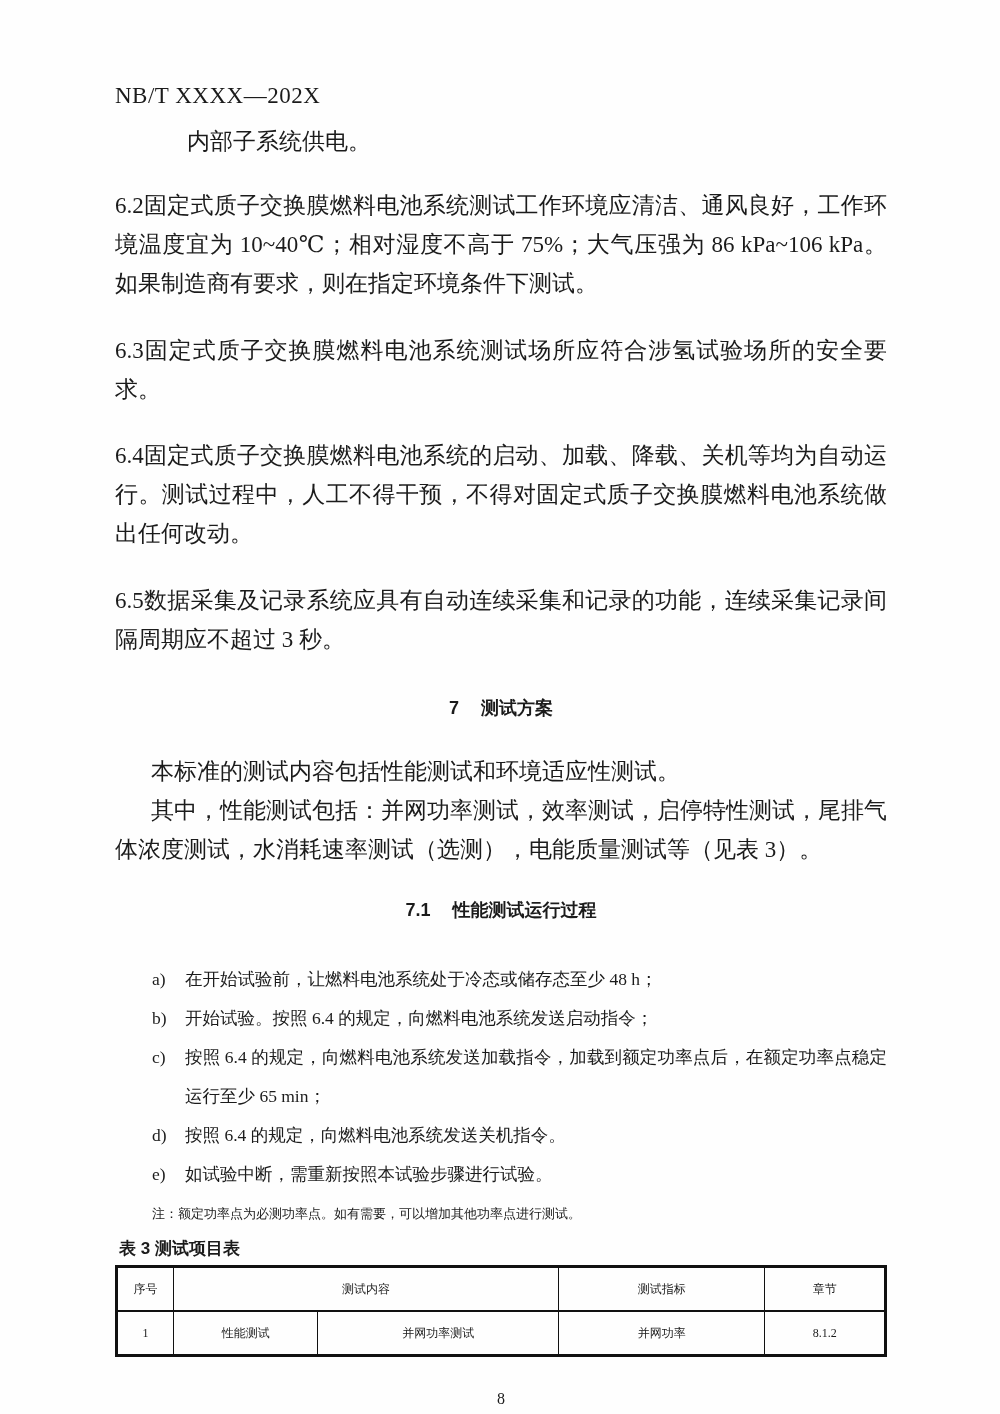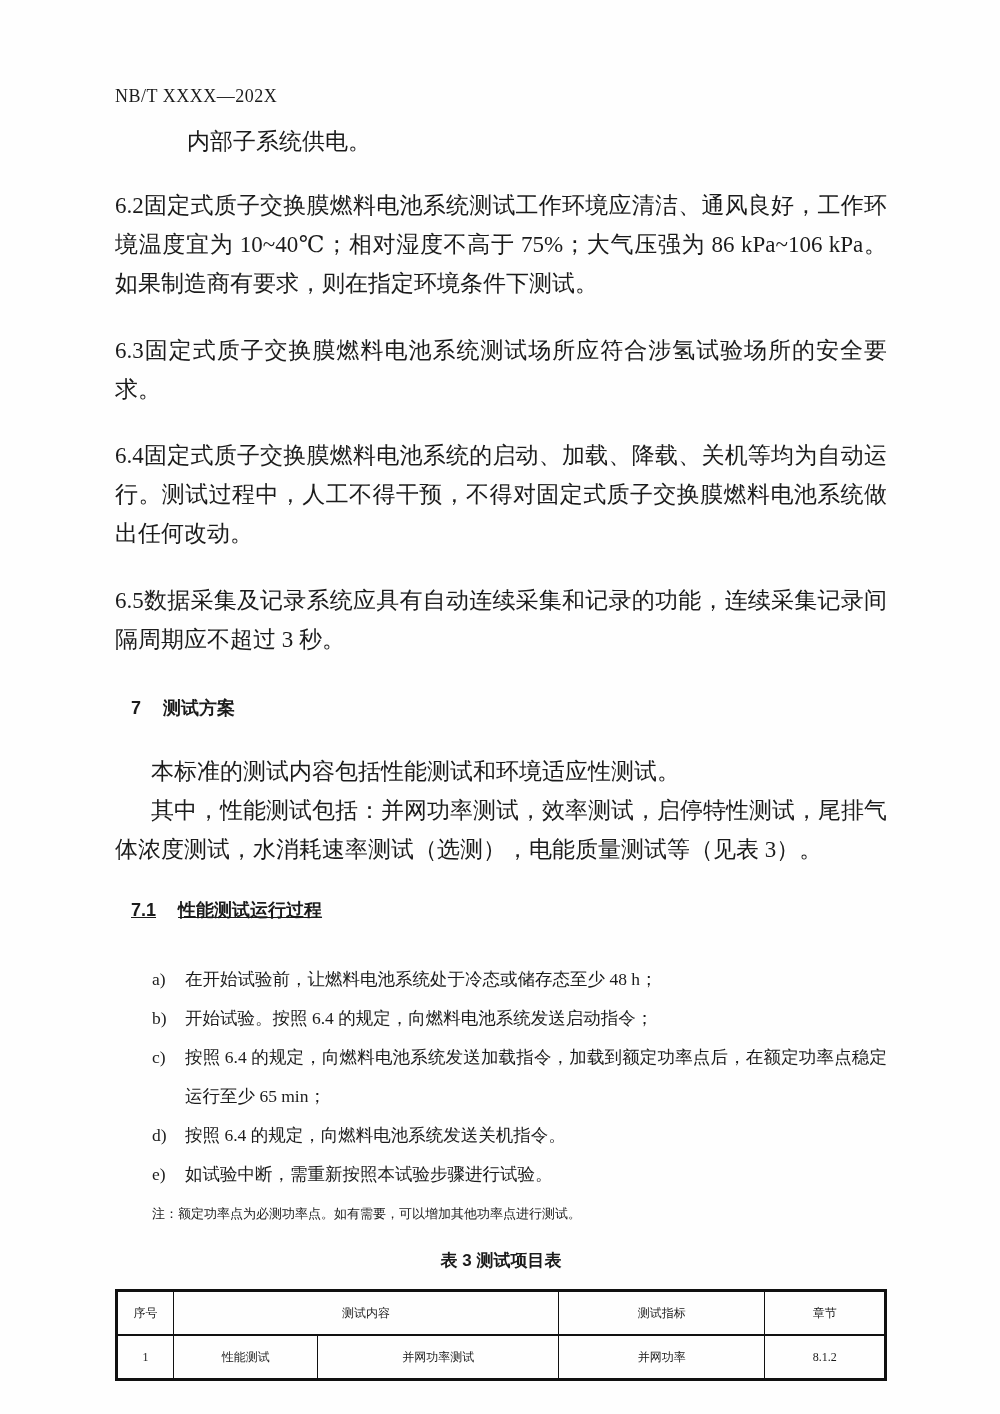--- a/index.html
+++ b/index.html
@@ -16,21 +16,21 @@
     overflow: hidden;
   }
   .page {
     box-sizing: border-box;
     width: 1000px;
     height: 1414px;
     padding: 86px 113px 0 115px;
     background: #fefefe;
   }
   .doc-header {
-    font-size: 18px;
+    font-size: 23px;
     line-height: 20px;
     letter-spacing: 0.5px;
     margin: 0 0 16px 0;
   }
   p.body-line {
     font-size: 23px;
     line-height: 39px;
     margin: 0;
     text-align: justify;
   }
@@ -41,25 +41,26 @@
   .clause { margin: 0 !important; }
   .clause .clause-num { }
   .mb28 { margin-bottom: 28px !important; }
   .mb27 { margin-bottom: 27px !important; }
   .mb30 { margin-bottom: 30px !important; }
   .sec-heading {
     font-family: "Liberation Sans", "DejaVu Sans", sans-serif;
     font-weight: bold;
     font-size: 18px;
     line-height: 39px;
-    margin: 16px;
+    margin: 6px;
+    text-align: center;
   }
   .sec-heading .sec-num { padding-right: 22px; }
   .sec-heading.h7 { margin-bottom: 24px; }
-  .sec-heading.h71 { margin-top: 22px; margin-bottom: 30px; text-decoration: underline; }
+  .sec-heading.h71 { margin-top: 22px; margin-bottom: 30px; }
   .indent2 { text-indent: 36px; }
   .steps { margin: 5px 0 0 0; }
   .step {
     font-size: 17.5px;
     line-height: 39px;
     margin: 0;
     position: relative;
     padding-left: 70px;
     text-align: justify;
   }
@@ -72,22 +73,22 @@
     font-size: 13px;
     line-height: 39px;
     margin: 0;
     padding-left: 37px;
   }
   .table-caption {
     font-family: "Liberation Sans", "DejaVu Sans", sans-serif;
     font-weight: bold;
     font-size: 17px;
     line-height: 24px;
-    text-align: center;
-    margin: 16px;
+    text-align: left;
+    margin: 4px;
   }
   table.items-table {
     width: 100%;
     margin-top: 2px;
     border-collapse: collapse;
     table-layout: fixed;
   }
   table.items-table th, table.items-table td {
     border: 1.5px solid #111;
     font-size: 12px;

